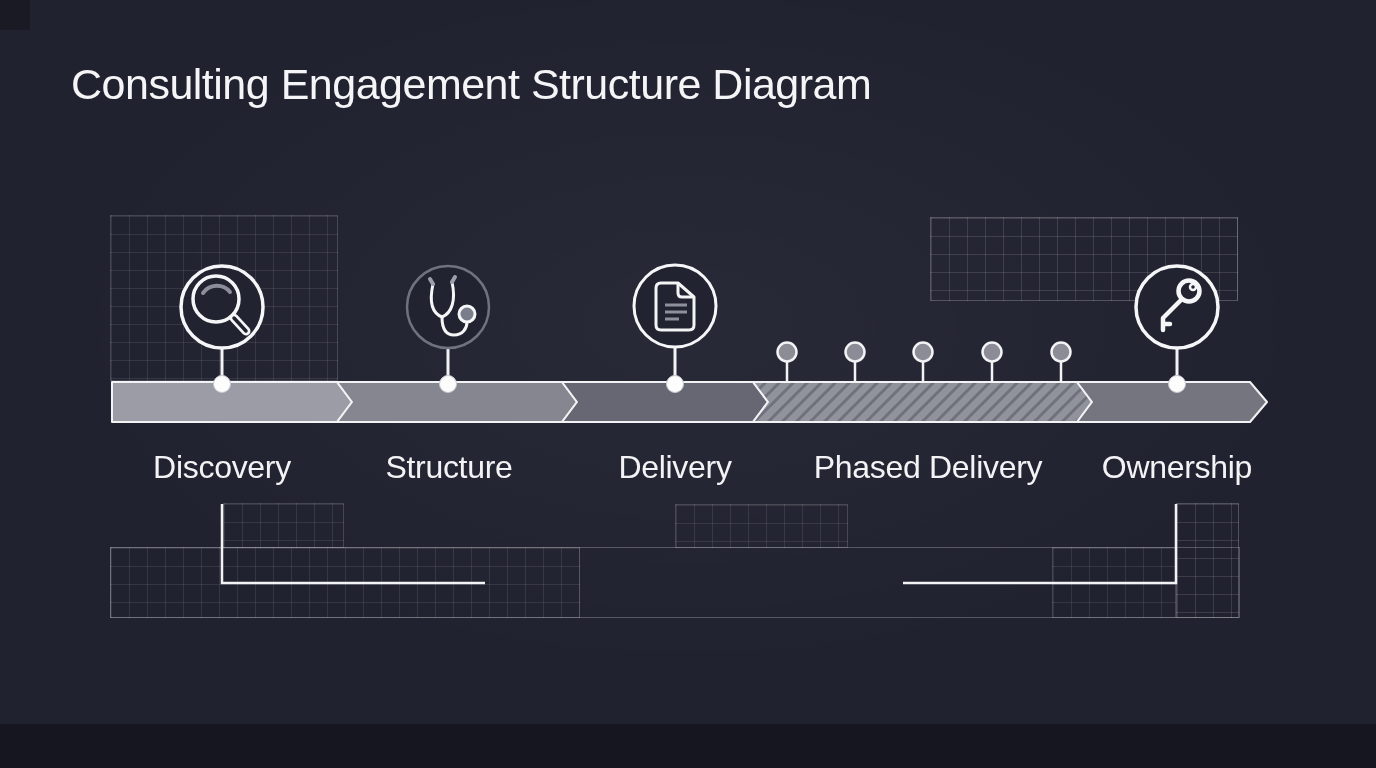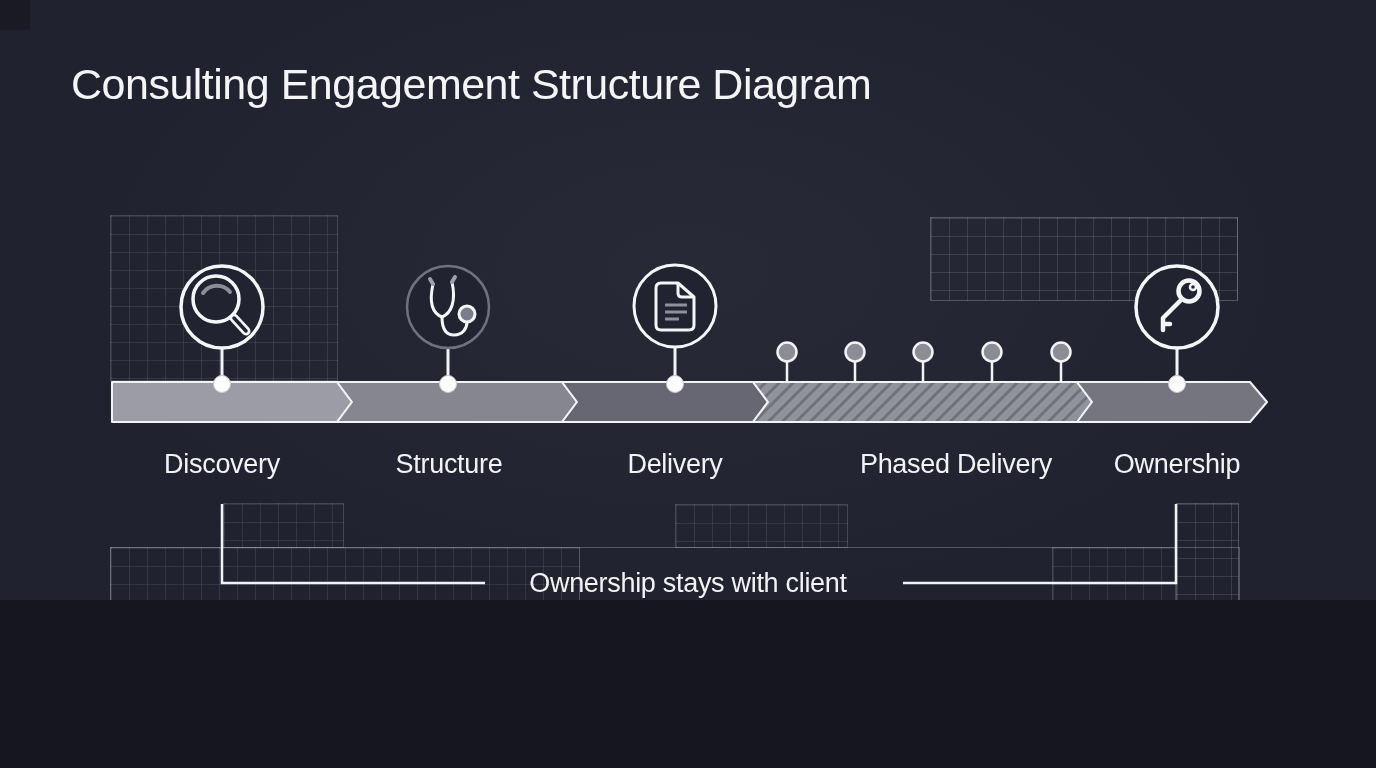--- a/index.html
+++ b/index.html
@@ -1,17 +1,17 @@
 <!DOCTYPE html>
 <html><head>
 <meta charset="utf-8">
 <style>
   html,body{margin:0;padding:0;background:#15161f;}
   .stage{
-    position:relative;width:1376px;height:600px;overflow:hidden;
+    position:relative;width:1376px;height:724px;overflow:hidden;
     background:
       radial-gradient(ellipse 900px 500px at 50% 45%, rgba(255,255,255,0.035), rgba(0,0,0,0) 70%),
       #212230;
     font-family:"Liberation Sans", sans-serif;
   }
   .corner{position:absolute;width:30px;height:30px;background:#191a24;}
   .title{
     position:absolute;left:71px;top:60px;
     font-size:43px;font-weight:500;color:#f5f5f7;letter-spacing:-0.5px;
     white-space:nowrap;
@@ -31,21 +31,21 @@
       linear-gradient(to bottom, rgba(255,255,255,0.09) 1px, transparent 1px);
     border-color:rgba(255,255,255,0.16);
   }
   .band-outline{
     position:absolute;left:110px;top:547px;width:1130px;height:71px;
     border:1px solid rgba(255,255,255,0.24);box-sizing:border-box;
   }
   svg.overlay{position:absolute;left:0;top:0;}
   .stage-label{
     position:absolute;top:449px;transform:translateX(-50%);
-    font-size:27px;color:#f3f3f6;white-space:nowrap;letter-spacing:-0.3px;
+    font-size:32px;color:#f3f3f6;white-space:nowrap;letter-spacing:-0.3px;
   }
   .ownership-label{
     position:absolute;left:688px;top:568px;transform:translateX(-50%);
     font-size:27px;color:#f3f3f6;white-space:nowrap;letter-spacing:-0.3px;
     background:transparent;padding:0 14px;
   }
 </style>
 </head>
 <body>
 
@@ -153,18 +153,17 @@
       </g>
       <circle cx="1177" cy="384" r="8.5" fill="#fdfdfe" stroke="#c9cad1" stroke-width="1"></circle>
     </g>
 
     <path d="M222,504 L222,583 L485,583 M903,583 L1176,583 L1176,504" fill="none" stroke="#f2f3f5" stroke-width="2.5"></path>
   </svg>
 
   <div class="stage-label" style="left:222px;">Discovery</div>
   <div class="stage-label" style="left:449px;">Structure</div>
   <div class="stage-label" style="left:675px;">Delivery</div>
-  <div class="stage-label" style="left:928px;margin-left:28px;">Phased Delivery</div>
+  <div class="stage-label" style="left:928px;">Phased Delivery</div>
   <div class="stage-label" style="left:1177px;">Ownership</div>
 
-  <div class="ownership-label">Ownership stays with client</div>
 
 </div>
 
 </body></html>

